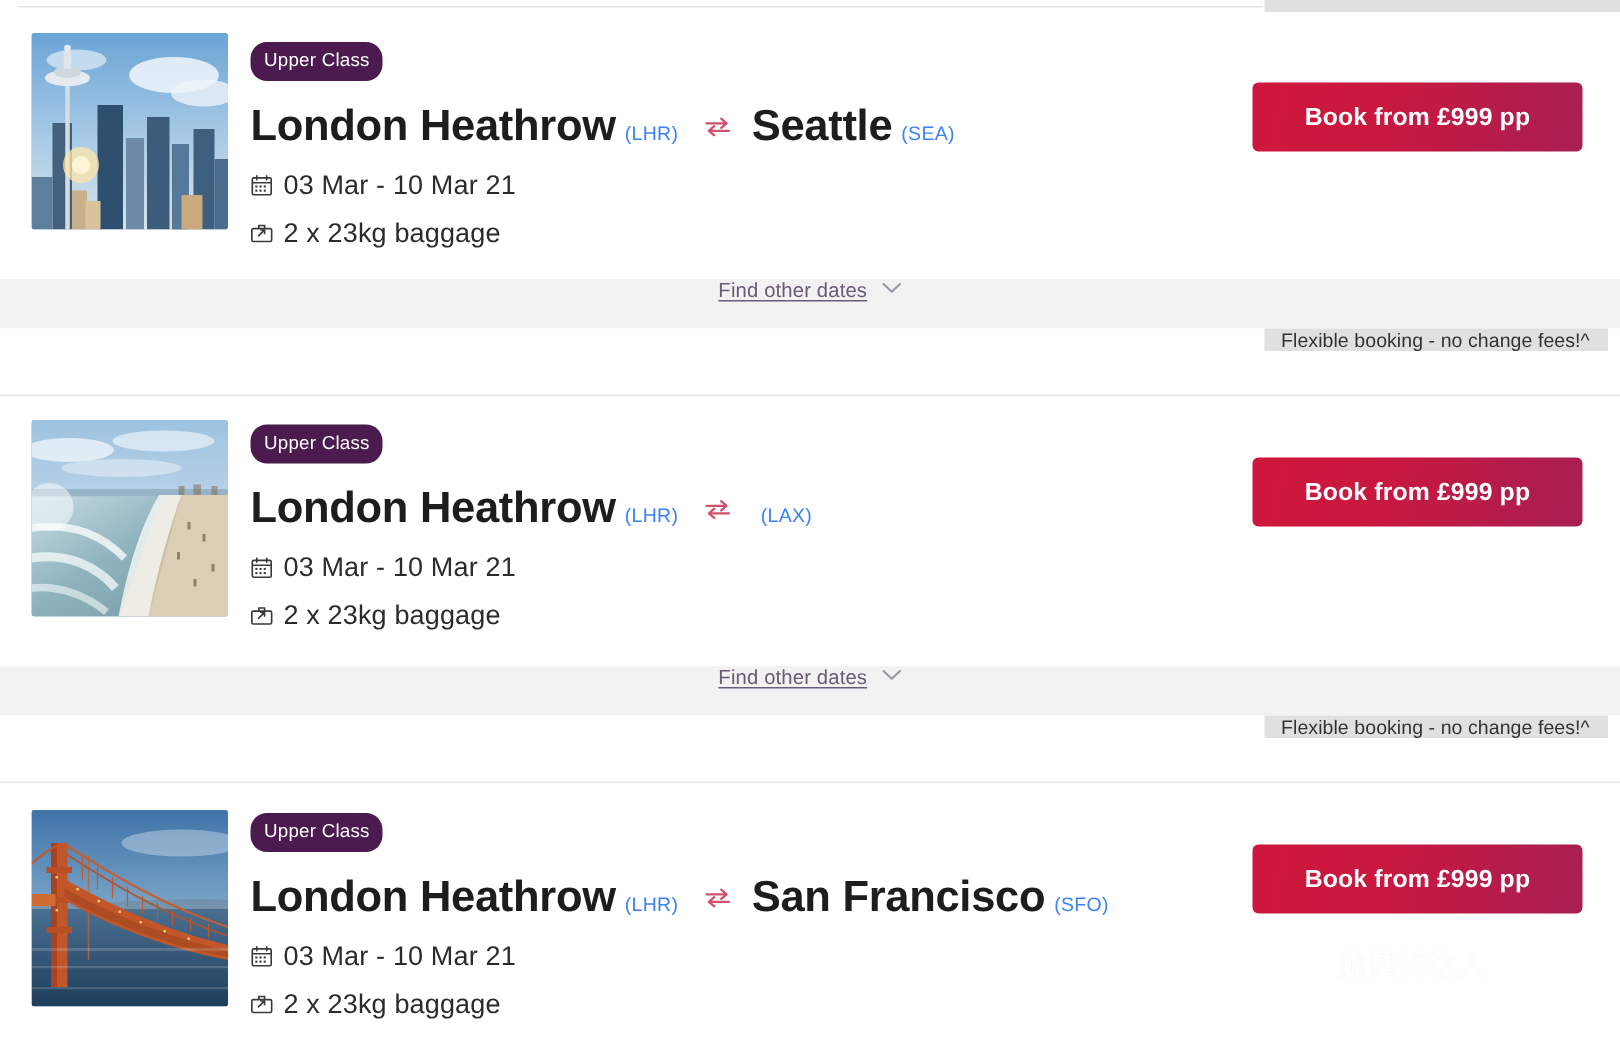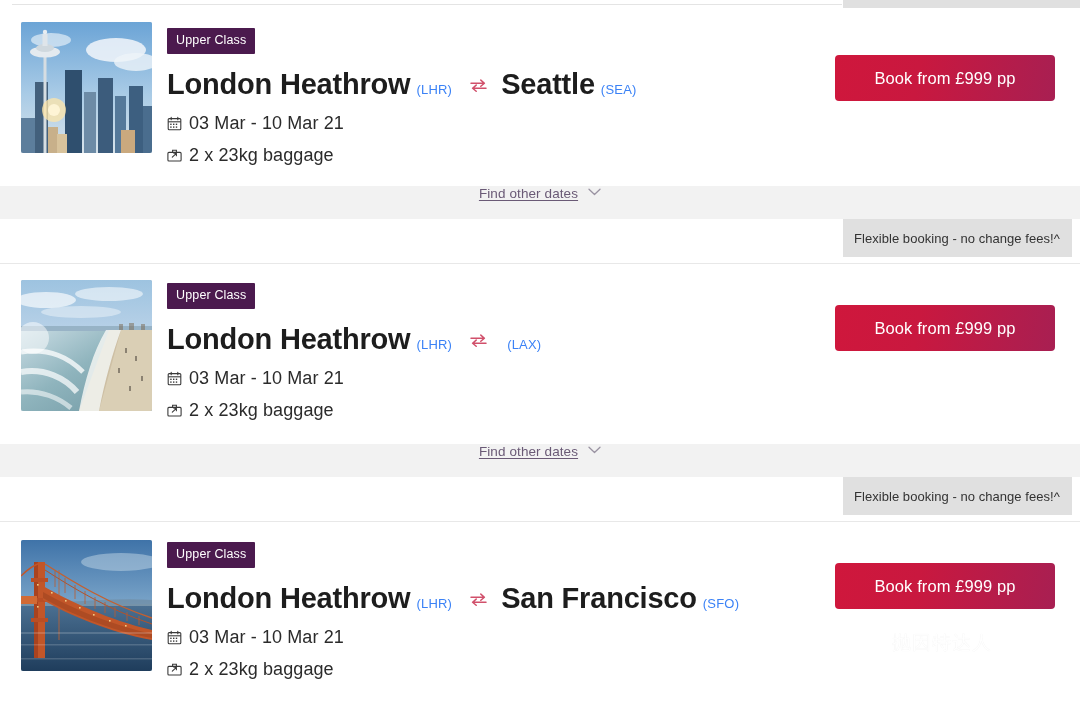--- a/index.html
+++ b/index.html
@@ -35,21 +35,21 @@
   .body { position: absolute; left: 167px; top: 0; }
 
   .badge {
     display: inline-block;
     background: #4b1a4e;
     color: #ffffff;
     font-size: 12.5px;
     line-height: 1;
     letter-spacing: .15px;
     padding: 6px 9px 7px 9px;
-    border-radius: 1px;
+    border-radius: 11px;
   }
 
   .route { margin-top: 14px; display: flex; align-items: baseline; white-space: nowrap; }
   .city {
     font-size: 29px;
     font-weight: bold;
     color: #1d1d1d;
     letter-spacing: -0.2px;
     text-align: right;
   }
@@ -73,20 +73,21 @@
   .book-btn {
     position: absolute; right: 25px;
     width: 220px; height: 46px;
     border: none; border-radius: 4px;
     background: linear-gradient(100deg, #cf173c 0%, #c9183f 38%, #a81f52 100%);
     color: #fff;
     font-family: "Liberation Sans", sans-serif;
     font-size: 16.5px;
     letter-spacing: .1px;
     cursor: pointer;
+    font-weight: bold;
   }
 
   
   .fod-band {
     position: absolute; left: 0; width: 1080px; height: 33px;
     background: #f2f2f2;
     display: flex; align-items: flex-start; justify-content: center;
   }
   .fod-link {
     font-size: 13.5px;
@@ -97,21 +98,21 @@
     letter-spacing: .1px;
   }
   .fod-chev { margin-left: 10px; display: inline-flex; position: relative; top: 2px; }
 
   
   .flex-strip { position: absolute; left: 0; width: 1080px; height: 45px; background: #fff; }
   .flex-strip .rule {
     position: absolute; left: 0; bottom: 0; width: 1080px; height: 1px; background: #e8e8e8;
   }
   .flex-badge {
-    position: absolute; left: 843px; top: 0; height: 38px;
+    position: absolute; left: 843px; top: 0; height: 15px;
     padding: 0 12px 0 11px;
     background: #e0e0e0;
     display: flex; align-items: center;
     font-size: 13px; color: #333; letter-spacing: .05px;
     white-space: nowrap;
   }
 
   
   .watermark {
     position: absolute; left: 855px; top: 630px;

